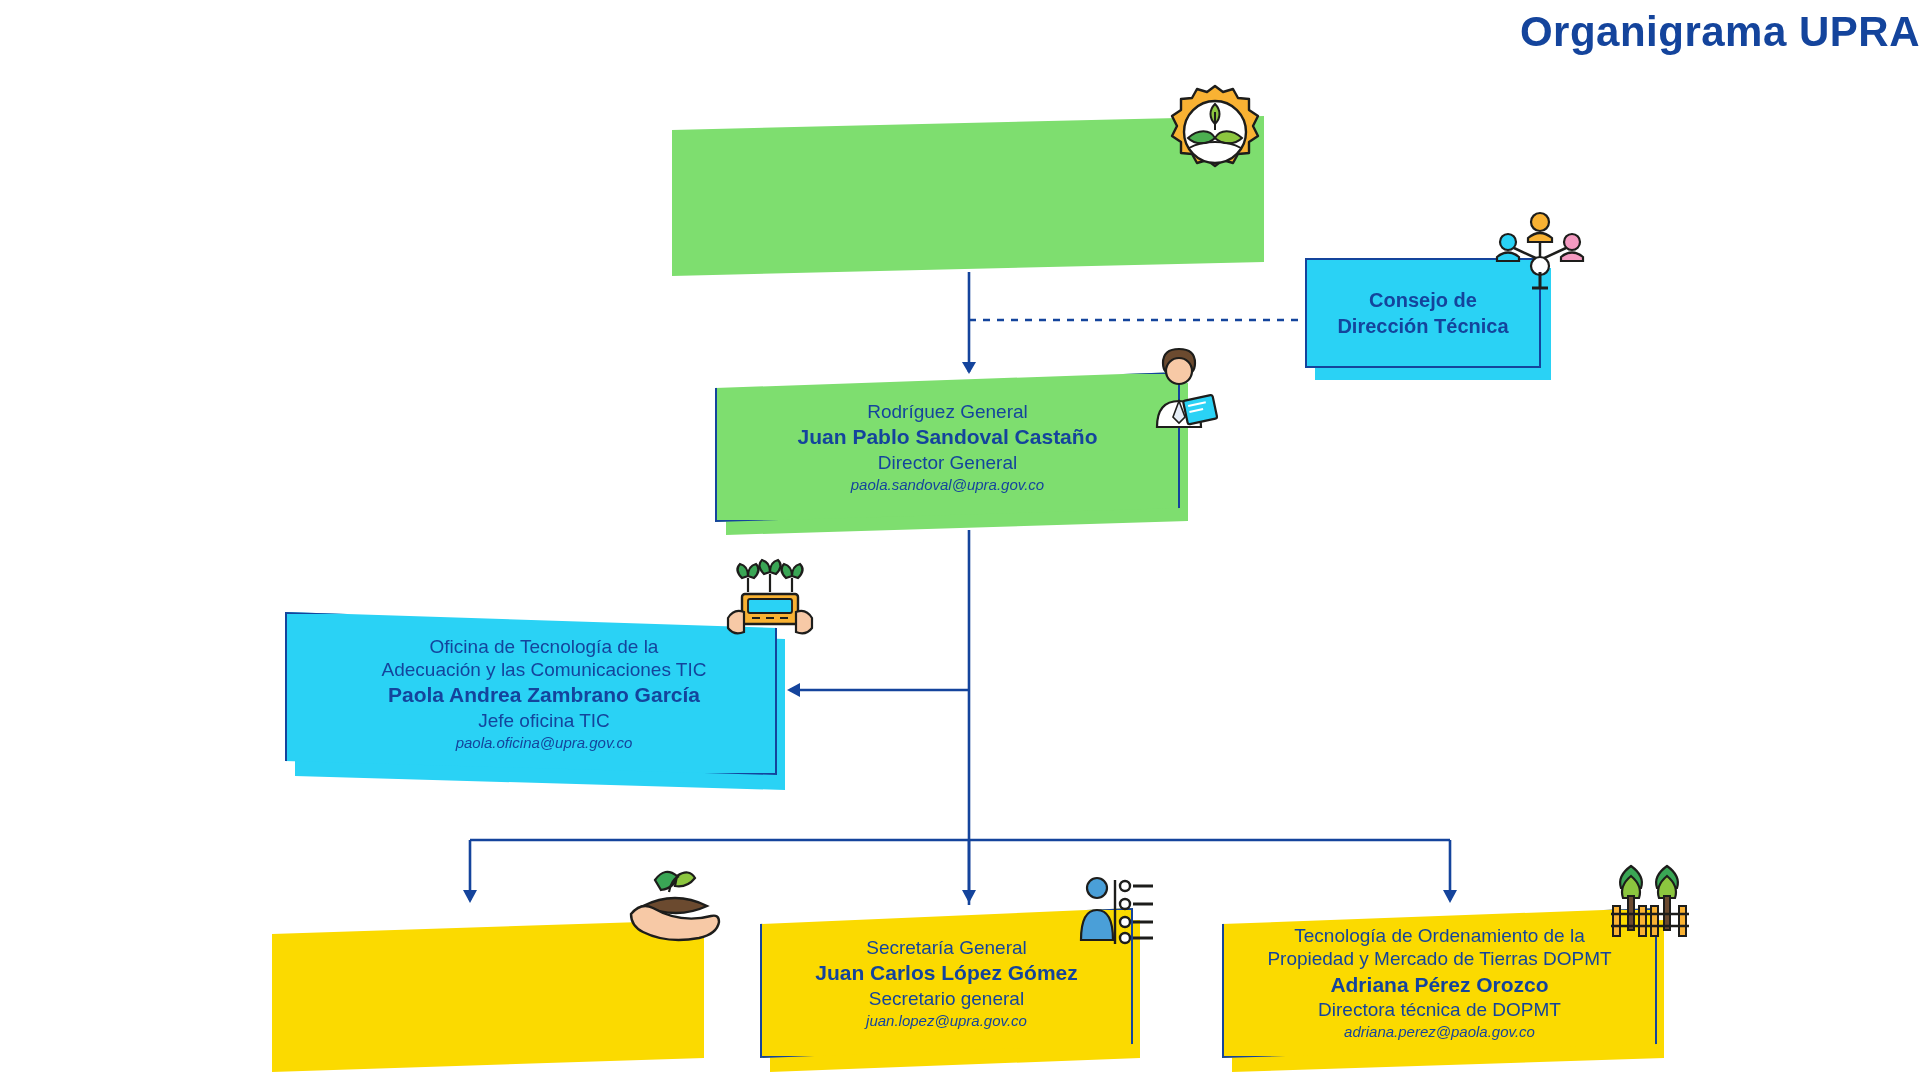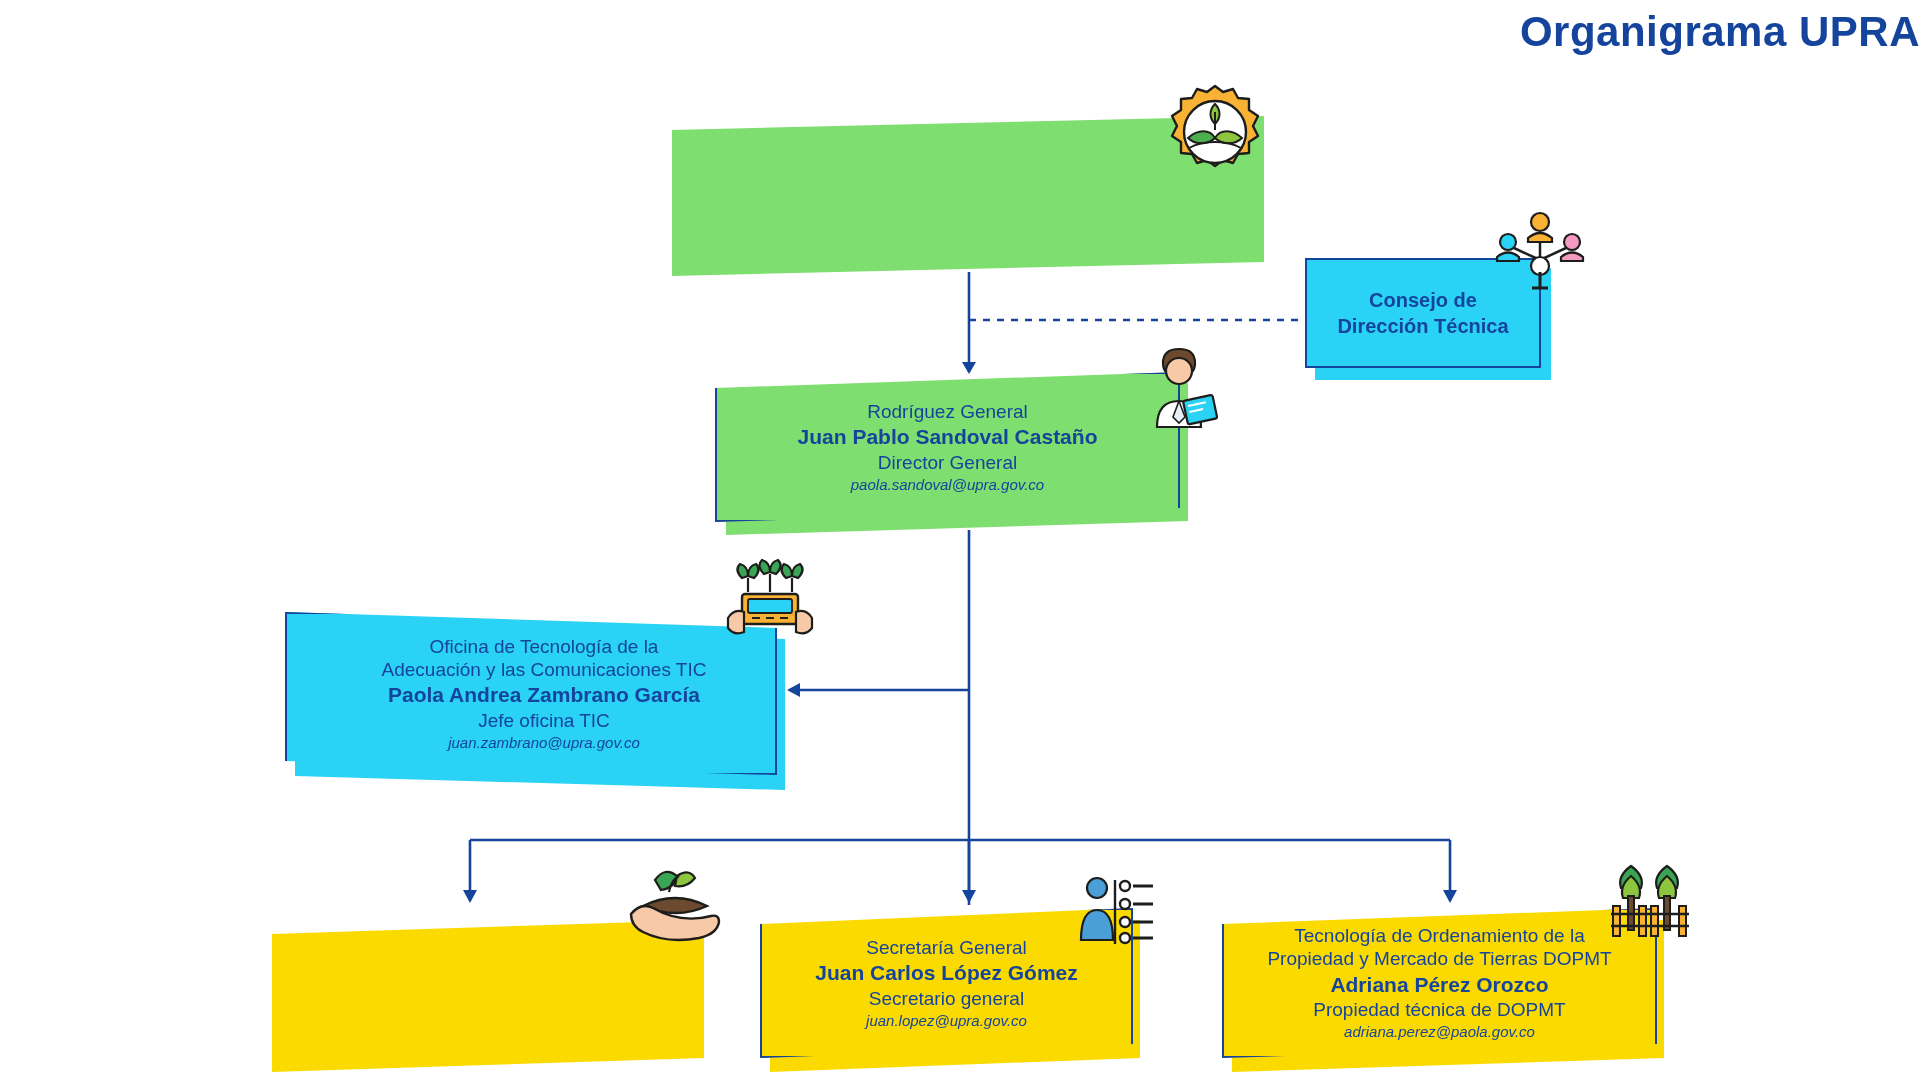--- a/index.html
+++ b/index.html
@@ -185,21 +185,21 @@
       <path d="M52 62 h18 M52 68 h14" stroke="#ffffff" stroke-width="2" transform="rotate(-12 48 56)"></path>
     </svg>
   </div>
 
   <div class="shadow cyan" style="left:295px; top:625px; width:490px; height:165px; clip-path: polygon(0 0, 100% 14px, 100% 100%, 0 151px);"></div>
   <div class="node cyan" style="left:285px; top:612px; width:492px; height:163px; clip-path: polygon(0 0, 100% 16px, 100% 100%, 0 149px); z-index:2;padding-left:40px;">
     <div class="org">Oficina de Tecnología de la</div>
     <div class="org">Adecuación y las Comunicaciones TIC</div>
     <div class="person">Paola Andrea Zambrano García</div>
     <div class="role">Jefe oficina TIC</div>
-    <div class="email">juan.zambrano@upra.gov.co</div>
+    <div class="email">paola.oficina@upra.gov.co</div>
   </div>
 
   <div class="icon" style="left:720px; top:548px; width:100px; height:100px;">
     <svg width="100" height="100" viewBox="0 0 100 100">
       <g stroke="#1d1d1b" stroke-width="2.2" fill="#3aa655">
         <path d="M22 30 q-8-8-2-14 q8 2 8 12z"></path>
         <path d="M34 30 q8-8 2-14 q-8 2-8 12z"></path>
         <path d="M28 30 v14" fill="none"></path>
         <path d="M44 26 q-8-8-2-14 q8 2 8 12z"></path>
         <path d="M56 26 q8-8 2-14 q-8 2-8 12z"></path>
@@ -254,21 +254,21 @@
         <line x1="58" y1="66" x2="78" y2="66"></line>
       </g>
     </svg>
   </div>
 
   <div class="shadow yellow" style="left:1232px; top:920px; width:432px; height:152px; clip-path: polygon(0 14px, 100% 0, 100% 138px, 0 100%);"></div>
   <div class="node yellow" style="left:1222px; top:908px; width:435px; height:150px; clip-path: polygon(0 16px, 100% 0, 100% 136px, 0 100%); z-index:2;">
     <div class="org">Tecnología de Ordenamiento de la</div>
     <div class="org">Propiedad y Mercado de Tierras DOPMT</div>
     <div class="person">Adriana Pérez Orozco</div>
-    <div class="role">Propiedad técnica de DOPMT</div>
+    <div class="role">Directora técnica de DOPMT</div>
     <div class="email">adriana.perez@paola.gov.co</div>
   </div>
 
   <div class="icon" style="left:1605px; top:862px; width:90px; height:80px;">
     <svg width="90" height="80" viewBox="0 0 90 80">
       <path d="M26 4 q14 10 10 22 h-20 q-4-12 10-22z" fill="#3aa655" stroke="#1d1d1b" stroke-width="2.2"></path>
       <path d="M26 14 q12 10 8 22 h-16 q-4-12 8-22z" fill="#8cc63f" stroke="#1d1d1b" stroke-width="2.2"></path>
       <rect x="23" y="34" width="6" height="34" fill="#6b4a2f" stroke="#1d1d1b" stroke-width="2"></rect>
       <path d="M62 4 q14 10 10 22 h-20 q-4-12 10-22z" fill="#3aa655" stroke="#1d1d1b" stroke-width="2.2"></path>
       <path d="M62 14 q12 10 8 22 h-16 q-4-12 8-22z" fill="#8cc63f" stroke="#1d1d1b" stroke-width="2.2"></path>

